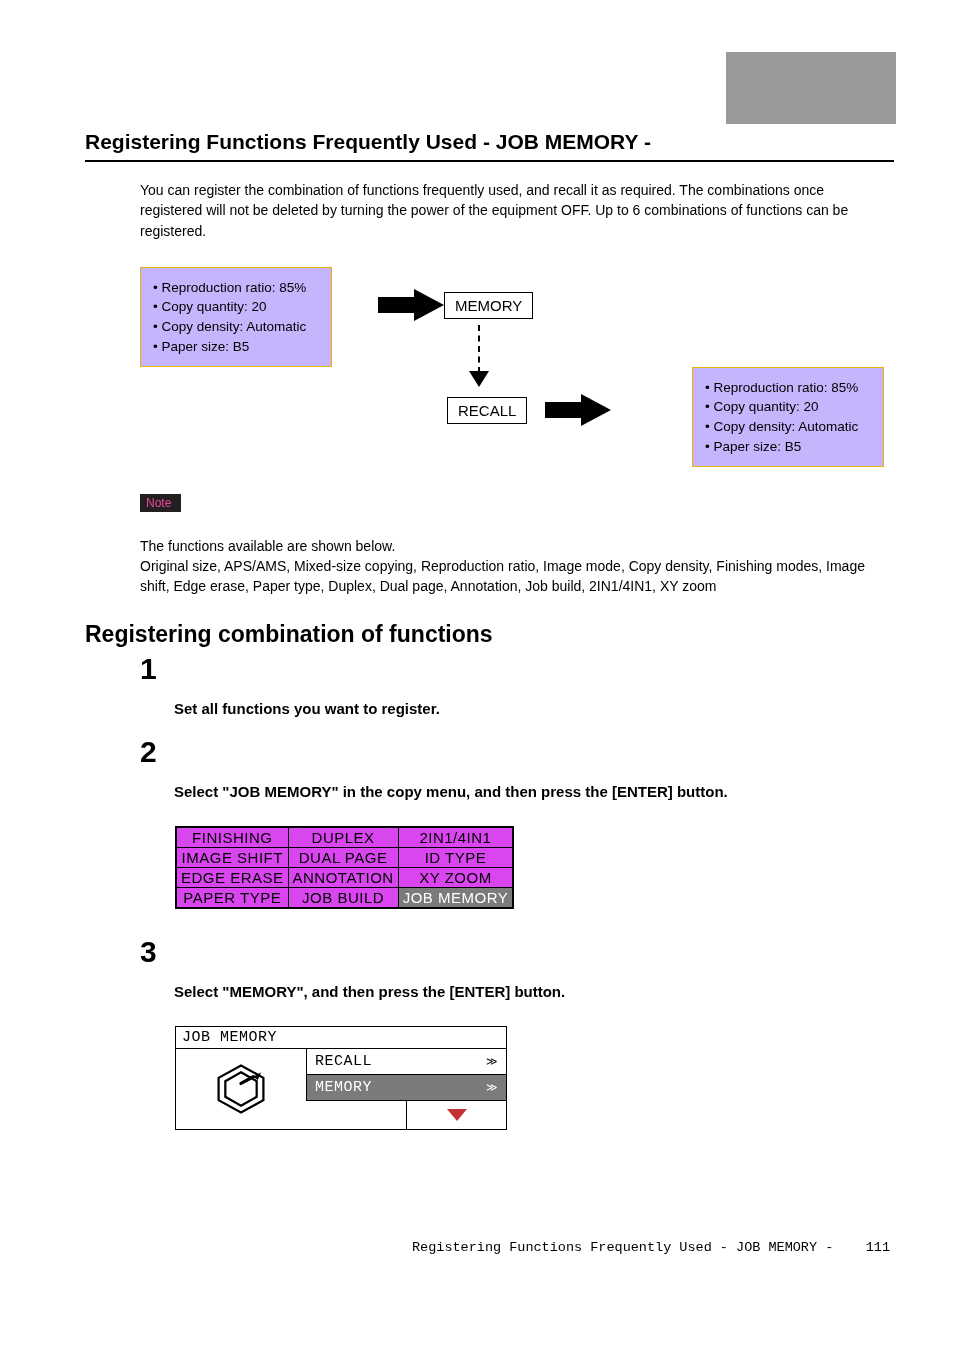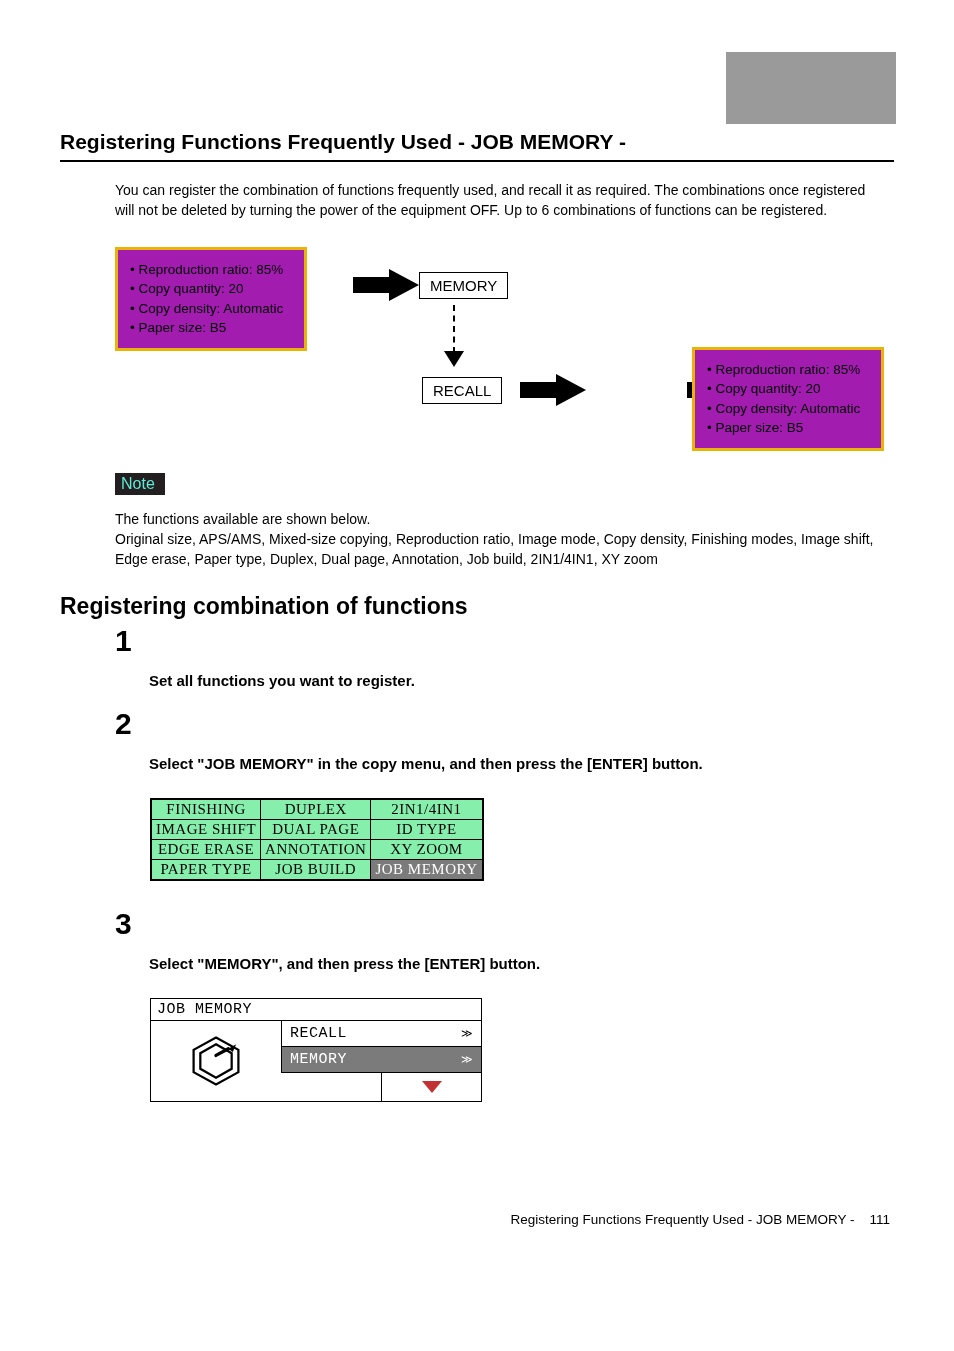--- a/index.html
+++ b/index.html
@@ -5,21 +5,21 @@
   * { box-sizing: border-box; }
   body {
     margin: 0;
     padding: 0;
     font-family: Arial, Helvetica, sans-serif;
     background: #fff;
     color: #000;
     width: 954px;
   }
   .page {
-    padding: 40px 60px 40px 60px;
+    padding: 40px 60px 40px 85px;
     position: relative;
   }
   .top-gray-box {
     position: absolute;
     top: 52px;
     right: 58px;
     width: 170px;
     height: 72px;
     background: #999a99;
   }
@@ -37,25 +37,25 @@
     margin-left: 55px;
     margin-right: 10px;
   }
   .diagram {
     margin: 26px 0 26px 55px;
     position: relative;
     height: 200px;
   }
   .settings-box {
     position: absolute;
-    border: 3px solid #eab308;
+    border: 1px solid #eab308;
     font-size: 13.5px;
     line-height: 1.45;
     padding: 10px 12px;
-    background: #a21caf;
+    background: #c4b5fd;
   }
   .settings-box .item::before { content: "• "; }
   .box-left { left: 0; top: 0; width: 192px; }
   .box-right { right: 10px; top: 100px; width: 192px; }
   .label-box {
     position: absolute;
     border: 1px solid #000;
     font-size: 15px;
     padding: 4px 10px;
     background: #fff;
@@ -90,25 +90,25 @@
     position: absolute;
     left: 329px; top: 104px;
     width: 0; height: 0;
     border-left: 10px solid transparent;
     border-right: 10px solid transparent;
     border-top: 16px solid #000;
   }
   .note-badge {
     display: inline-block;
     background: #231f20;
-    color: #5eead4;
-    font-size: 16px;
+    color: #ec4899;
+    font-size: 12px;
     padding: 2px 10px 2px 6px;
     margin-left: 55px;
-    margin-bottom: 14px;
+    margin-bottom: 24px;
   }
   .subheading {
     font-size: 23px;
     font-weight: bold;
     margin-top: 24px;
     margin-bottom: 8px;
   }
   .step {
     display: flex;
     margin-left: 55px;
@@ -120,24 +120,24 @@
     font-weight: bold;
     width: 30px;
     line-height: 1;
     margin-top: -2px;
   }
   .step-content { flex: 1; padding-left: 4px; margin-top: 44px; }
   .step-title { font-weight: bold; font-size: 15px; margin-bottom: 4px; }
   .step-body  { font-size: 14px; line-height: 1.4; }
 
   .lcd {
-    font-family: Liberation Serif, serif;
+    font-family: Liberation Sans, sans-serif;
     font-size: 15px;
     border: 1.2px solid #000;
-    background: #86efac;
+    background: #d946ef;
     display: inline-block;
     margin-left: 90px;
     margin-top: 4px;
   }
   .lcd table { border-collapse: collapse; }
   .lcd td {
     border: 1.2px solid #000;
     padding: 1px 4px;
     text-align: center;
     white-space: pre;
@@ -203,20 +203,21 @@
   }
   .lcd2 .blank-cell { flex: 1; }
 
   svg.icon { width: 56px; height: 56px; }
 
   .footer {
     font-size: 13.5px;
     text-align: right;
     margin-top: 110px;
     padding-right: 4px;
+    font-family: Liberation Mono, monospace;
   }
 </style>
 </head>
 <body>
 
 <div class="page">
   <div class="top-gray-box"></div>
 
   <h1 class="title">Registering Functions Frequently Used - JOB MEMORY -</h1>
 

